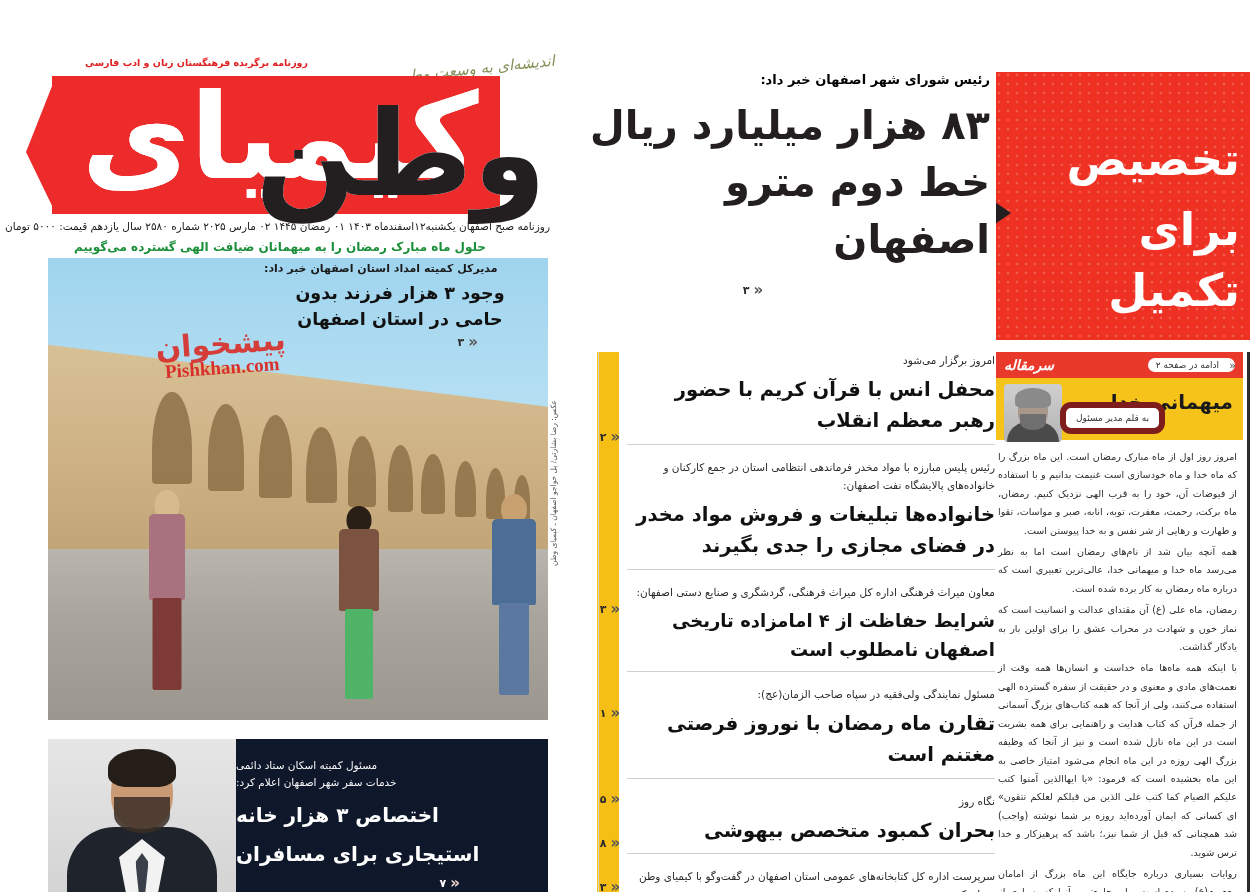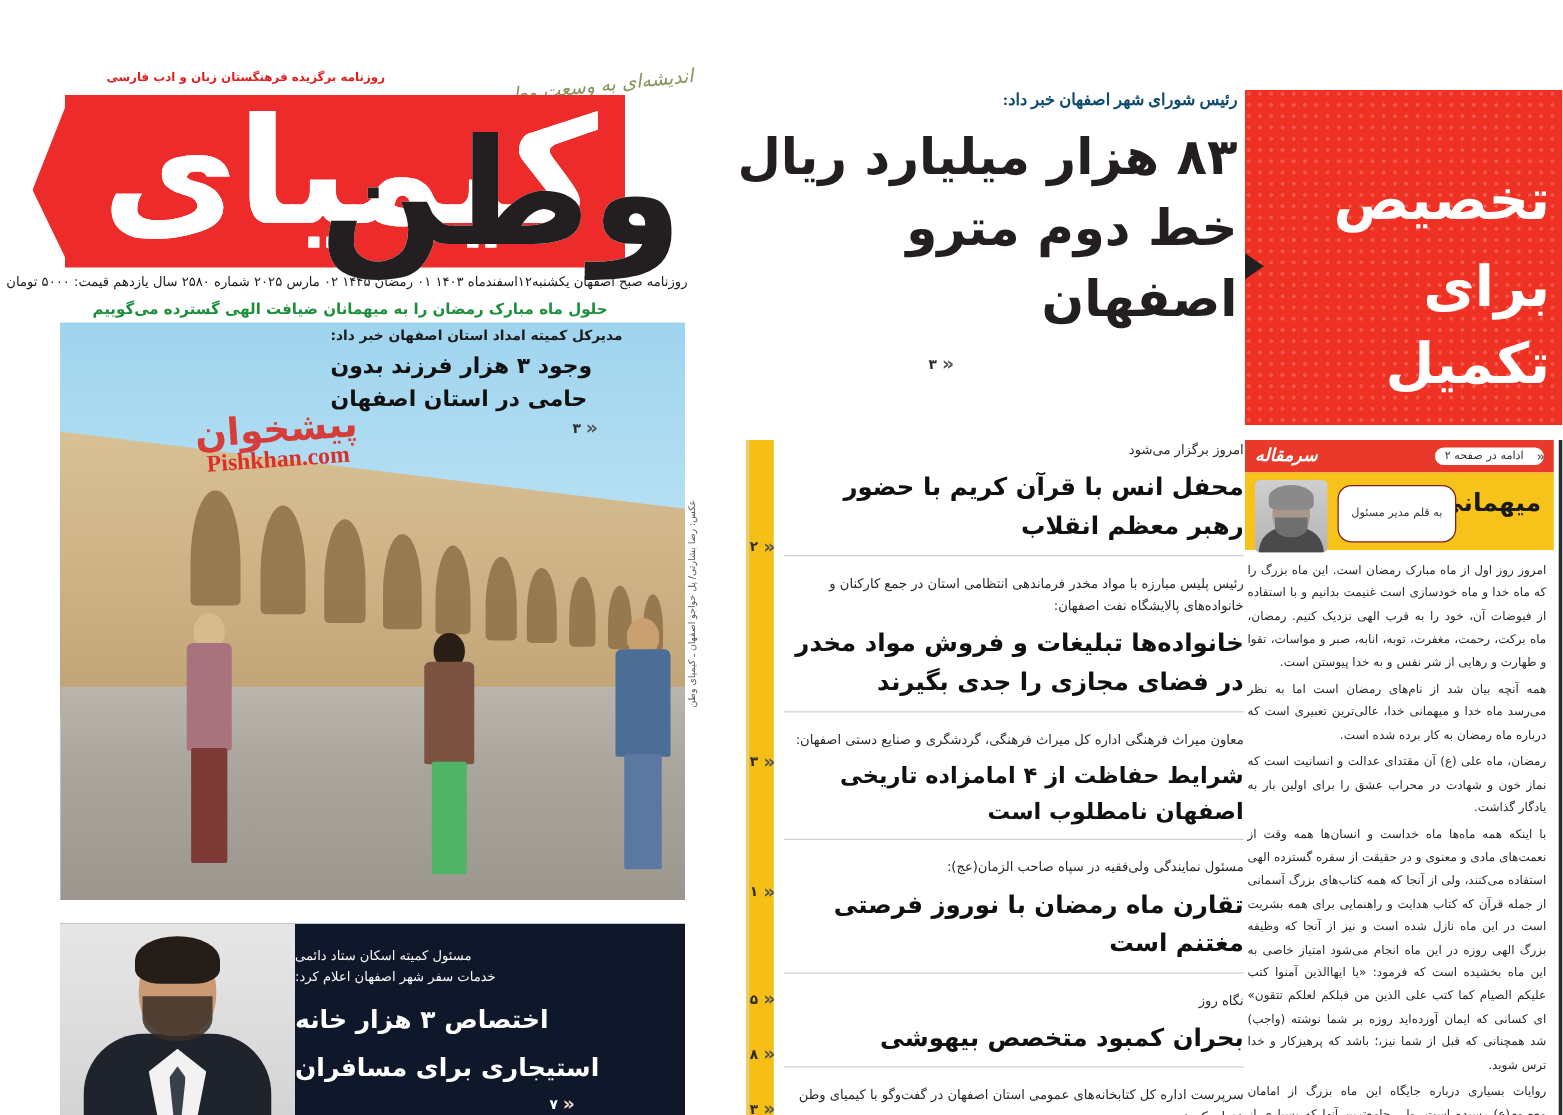--- a/index.html
+++ b/index.html
@@ -179,21 +179,21 @@
     color: #1a1a1a;
     margin-bottom: 5px;
     text-align: left;
     font-weight: 600;
   }
   .photo-title {
     font-size: 17.5px;
     font-weight: bold;
     color: #111;
     line-height: 1.5;
-    text-align: left;
+    text-align: center;
   }
   .photo-pagebadge {
     margin-top: 2px;
     display:flex; justify-content:flex-start; padding-right:62px;
   }
 
   .photo-credit {
     position: absolute;
     left: 549px; top: 560px;
     width: 160px;
@@ -241,26 +241,25 @@
   .redbox-badge-row { margin-top: 6px; display:flex; justify-content:flex-start; padding-right:78px; }
 
   
   .lead-area {
     position: absolute;
     right: 260px; top: 72px;
     width: 432px;
   }
   .lead-kicker {
     font-size: 13px;
-    color: #0c4a6e;
+    color: #000000;
     text-align: right;
     direction: rtl;
     margin-bottom: 10px;
     font-weight: 600;
-    font-family: Liberation Serif, serif;
   }
   .lead-title {
     font-size: 40px;
     font-weight: 900;
     color: #231f20;
     line-height: 1.42;
     text-align: right;
     direction: rtl;
     letter-spacing: -0.5px;
   }
@@ -424,25 +423,25 @@
     position: absolute;
     right: 10px; top: 12px;
     font-size: 20px;
     font-weight: bold;
     color: #1a1a1a;
   }
   .edit-author-pill {
     position: absolute;
     right: 78px; bottom: 6px;
     background: #ffffff;
-    border: 1px solid #7f1d1d;
+    border: 6px solid #7f1d1d;
     border-radius: 11px;
     font-size: 9px;
     color: #333;
-    padding: 17px 10px;
+    padding: 5px 10px;
     white-space: nowrap;
   }
   .edit-avatar {
     position: absolute;
     left: 8px; top: 6px;
     width: 58px; height: 58px;
     border-radius: 4px;
     overflow: hidden;
     background: linear-gradient(180deg,#cfcfcf,#b4b4b4);
   }

